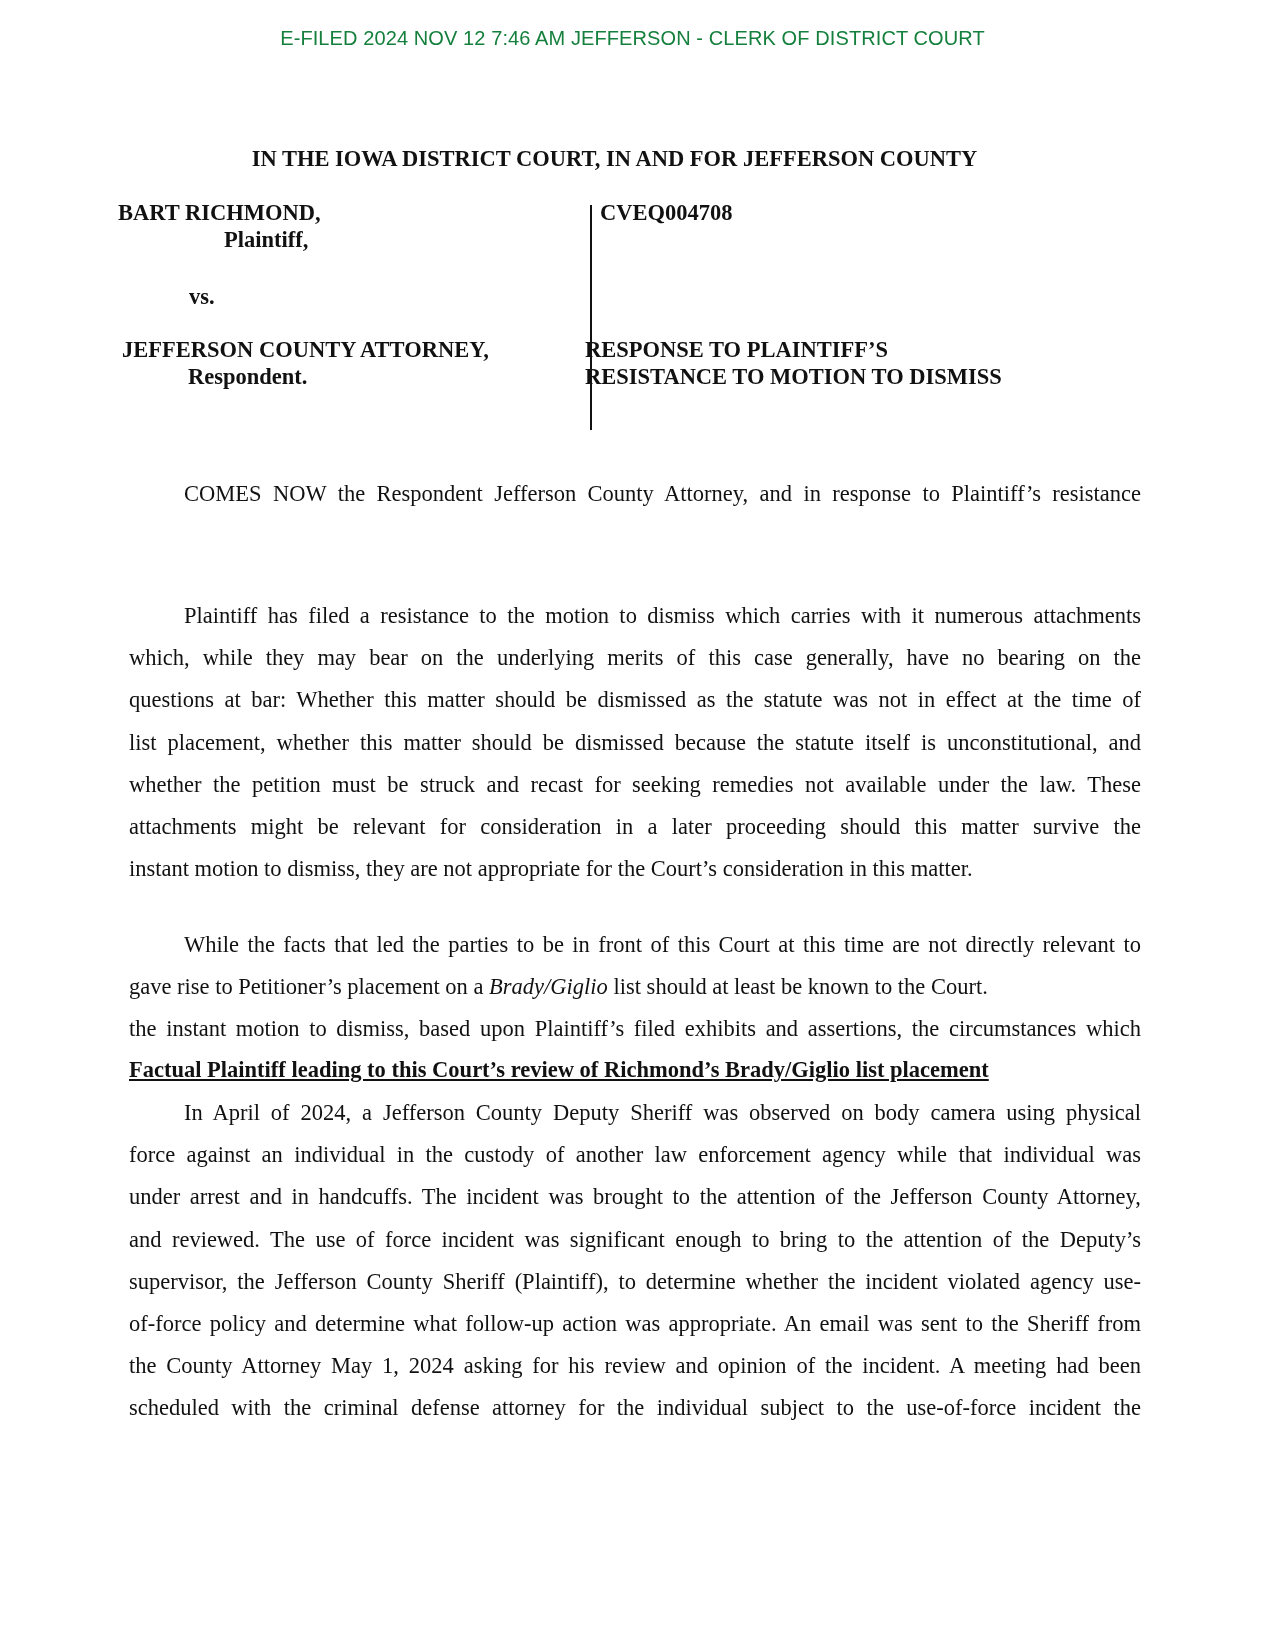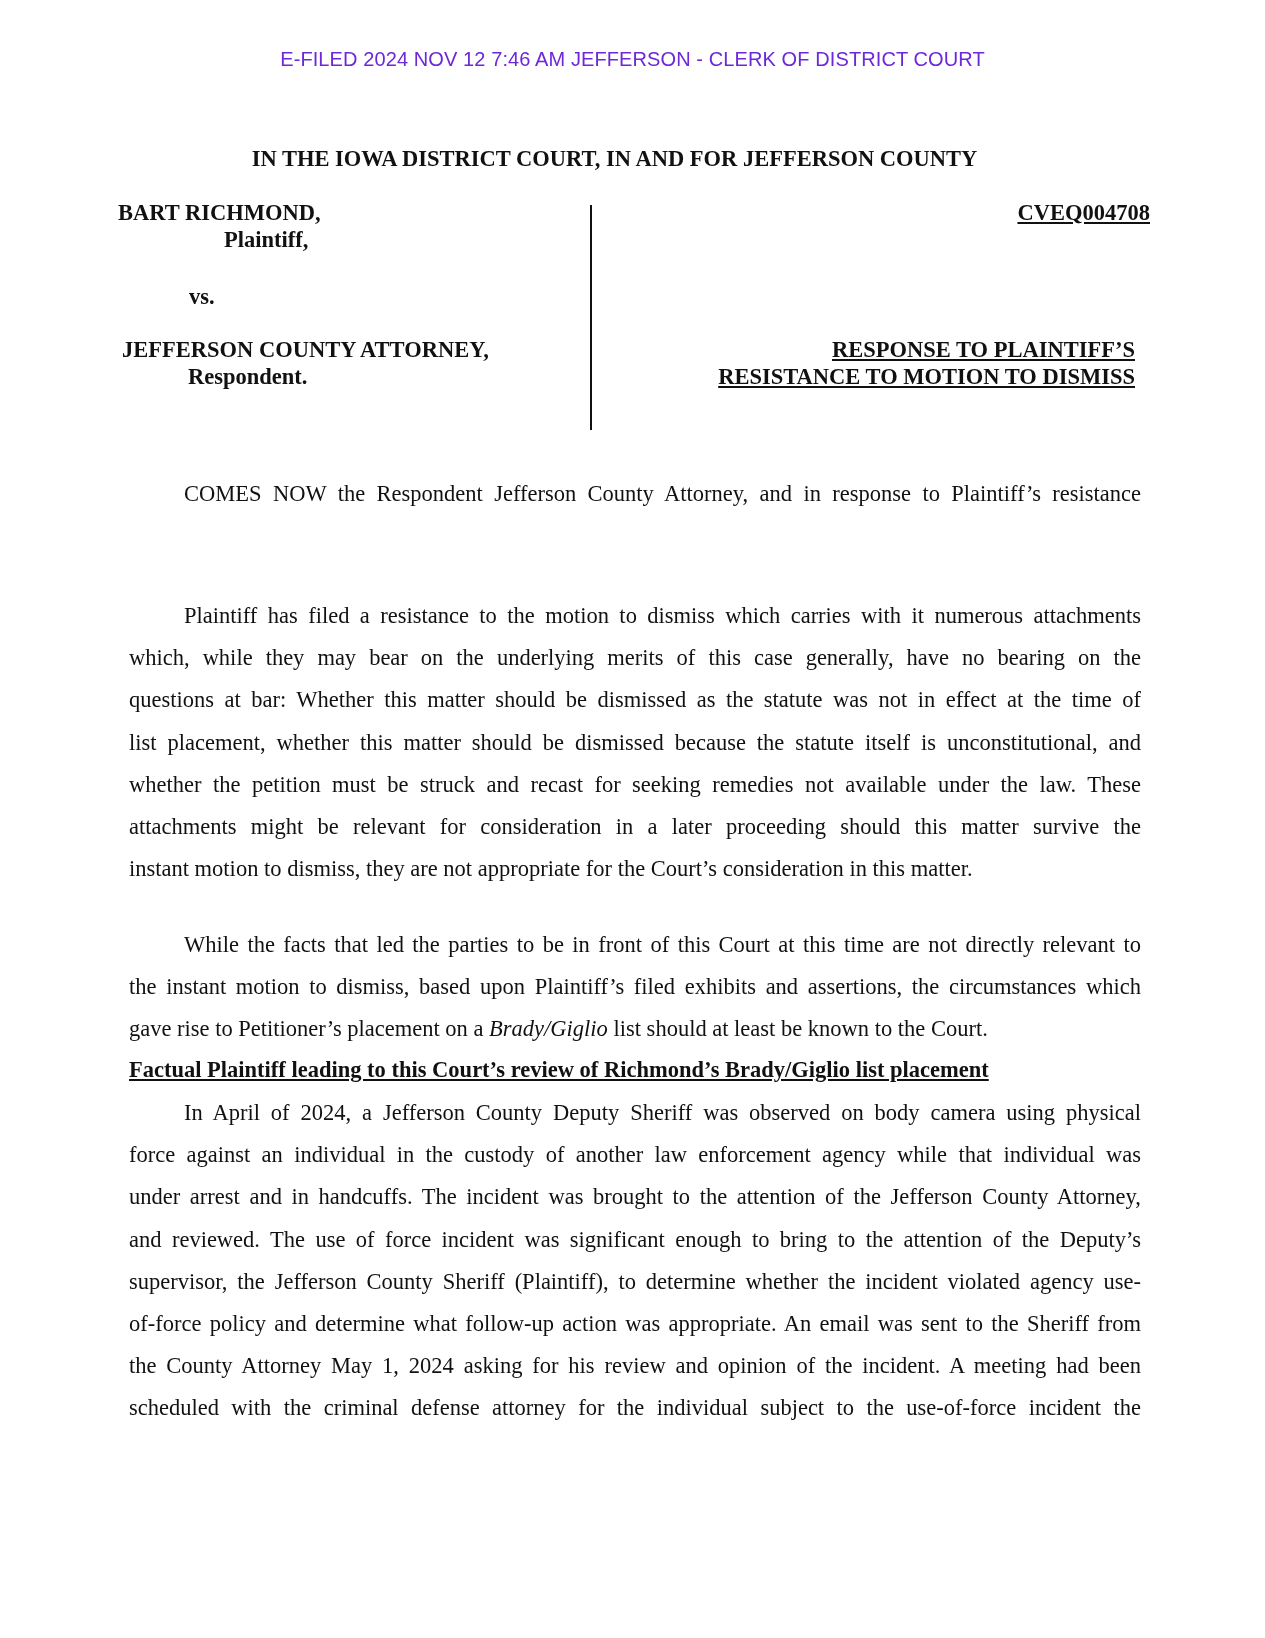--- a/index.html
+++ b/index.html
@@ -1,28 +1,28 @@
 <!DOCTYPE html>
 <html><head>
 <meta charset="utf-8">
 <style>
   html, body { margin:0; padding:0; background:#ffffff; }
   body { width:1265px; height:1638px; position:relative; overflow:hidden;
          font-family:"Liberation Serif", "DejaVu Serif", serif; color:#111; }
-  .efiled { position:absolute; top:48px; left:0; width:1265px; text-align:center;
+  .efiled { position:absolute; top:27px; left:0; width:1265px; text-align:center;
             font-family:"Liberation Sans", "DejaVu Sans", sans-serif;
-            font-size:20px; color:#6d28d9; letter-spacing:0.1px; }
+            font-size:20px; color:#15803d; letter-spacing:0.1px; }
   .court-title { position:absolute; top:146px; left:0; width:1229px; text-align:center;
                  font-weight:bold; font-size:22.5px; }
   .caption-left { position:absolute; top:200px; left:122px; width:470px;
                   font-weight:bold; font-size:22.5px; }
   .caption-left .l { position:absolute; white-space:nowrap; }
   .divider { position:absolute; left:590px; top:205px; width:2px; height:225px; background:#111; }
   .caption-right { position:absolute; top:200px; left:600px; width:550px; font-weight:bold; font-size:22.5px; }
-  .caption-right .l { position:absolute; left:0; width:550px; text-align:right; white-space:nowrap;text-decoration:underline; }
+  .caption-right .l { position:absolute; left:0; width:550px; text-align:left; white-space:nowrap; }
   .para { position:absolute; left:129px; width:1012px; font-size:22.5px; line-height:42.2px;
           text-align:justify; text-align-last:left;margin-top:36px; }
   .para .ln { display:block; text-align:justify; text-align-last:justify; white-space:nowrap; }
   .para .ln.last { text-align-last:left; }
   .para .ln.indent { text-indent:55px; }
   .heading { position:absolute; left:129px; top:1095px; font-weight:bold; font-size:22.5px;
              text-decoration:underline; white-space:nowrap; }
 </style>
 </head>
 <body>
@@ -56,22 +56,22 @@
   <span class="ln" data-name="text-line">which, while they may bear on the underlying merits of this case generally, have no bearing on the</span>
   <span class="ln" data-name="text-line">questions at bar: Whether this matter should be dismissed as the statute was not in effect at the time of</span>
   <span class="ln" data-name="text-line">list placement, whether this matter should be dismissed because the statute itself is unconstitutional, and</span>
   <span class="ln" data-name="text-line">whether the petition must be struck and recast for seeking remedies not available under the law. These</span>
   <span class="ln" data-name="text-line">attachments might be relevant for consideration in a later proceeding should this matter survive the</span>
   <span class="ln last" data-name="text-line">instant motion to dismiss, they are not appropriate for the Court’s consideration in this matter.</span>
 </div>
 
 <div class="para" style="top:888px;" data-name="paragraph-facts-intro">
   <span class="ln indent" data-name="text-line">While the facts that led the parties to be in front of this Court at this time are not directly relevant to</span>
+  <span class="ln last" data-name="text-line"><span data-name="text-segment">gave rise to Petitioner’s placement on a </span><i data-name="case-name-italic">Brady/Giglio</i><span data-name="text-segment"> list should at least be known to the Court.</span></span>
   <span class="ln" data-name="text-line">the instant motion to dismiss, based upon Plaintiff’s filed exhibits and assertions, the circumstances which</span>
-  <span class="ln last" data-name="text-line"><span data-name="text-segment">gave rise to Petitioner’s placement on a </span><i data-name="case-name-italic">Brady/Giglio</i><span data-name="text-segment"> list should at least be known to the Court.</span></span>
 </div>
 
 <div class="heading" data-name="section-heading" style="top: 1057px;">Factual Plaintiff leading to this Court’s review of Richmond’s Brady/Giglio list placement</div>
 
 <div class="para" style="top: 1092px !important;" data-name="paragraph-factual-background">
   <span class="ln indent" data-name="text-line">In April of 2024, a Jefferson County Deputy Sheriff was observed on body camera using physical</span>
   <span class="ln" data-name="text-line">force against an individual in the custody of another law enforcement agency while that individual was</span>
   <span class="ln" data-name="text-line">under arrest and in handcuffs. The incident was brought to the attention of the Jefferson County Attorney,</span>
   <span class="ln" data-name="text-line">and reviewed. The use of force incident was significant enough to bring to the attention of the Deputy’s</span>
   <span class="ln" data-name="text-line">supervisor, the Jefferson County Sheriff (Plaintiff), to determine whether the incident violated agency use-</span>

